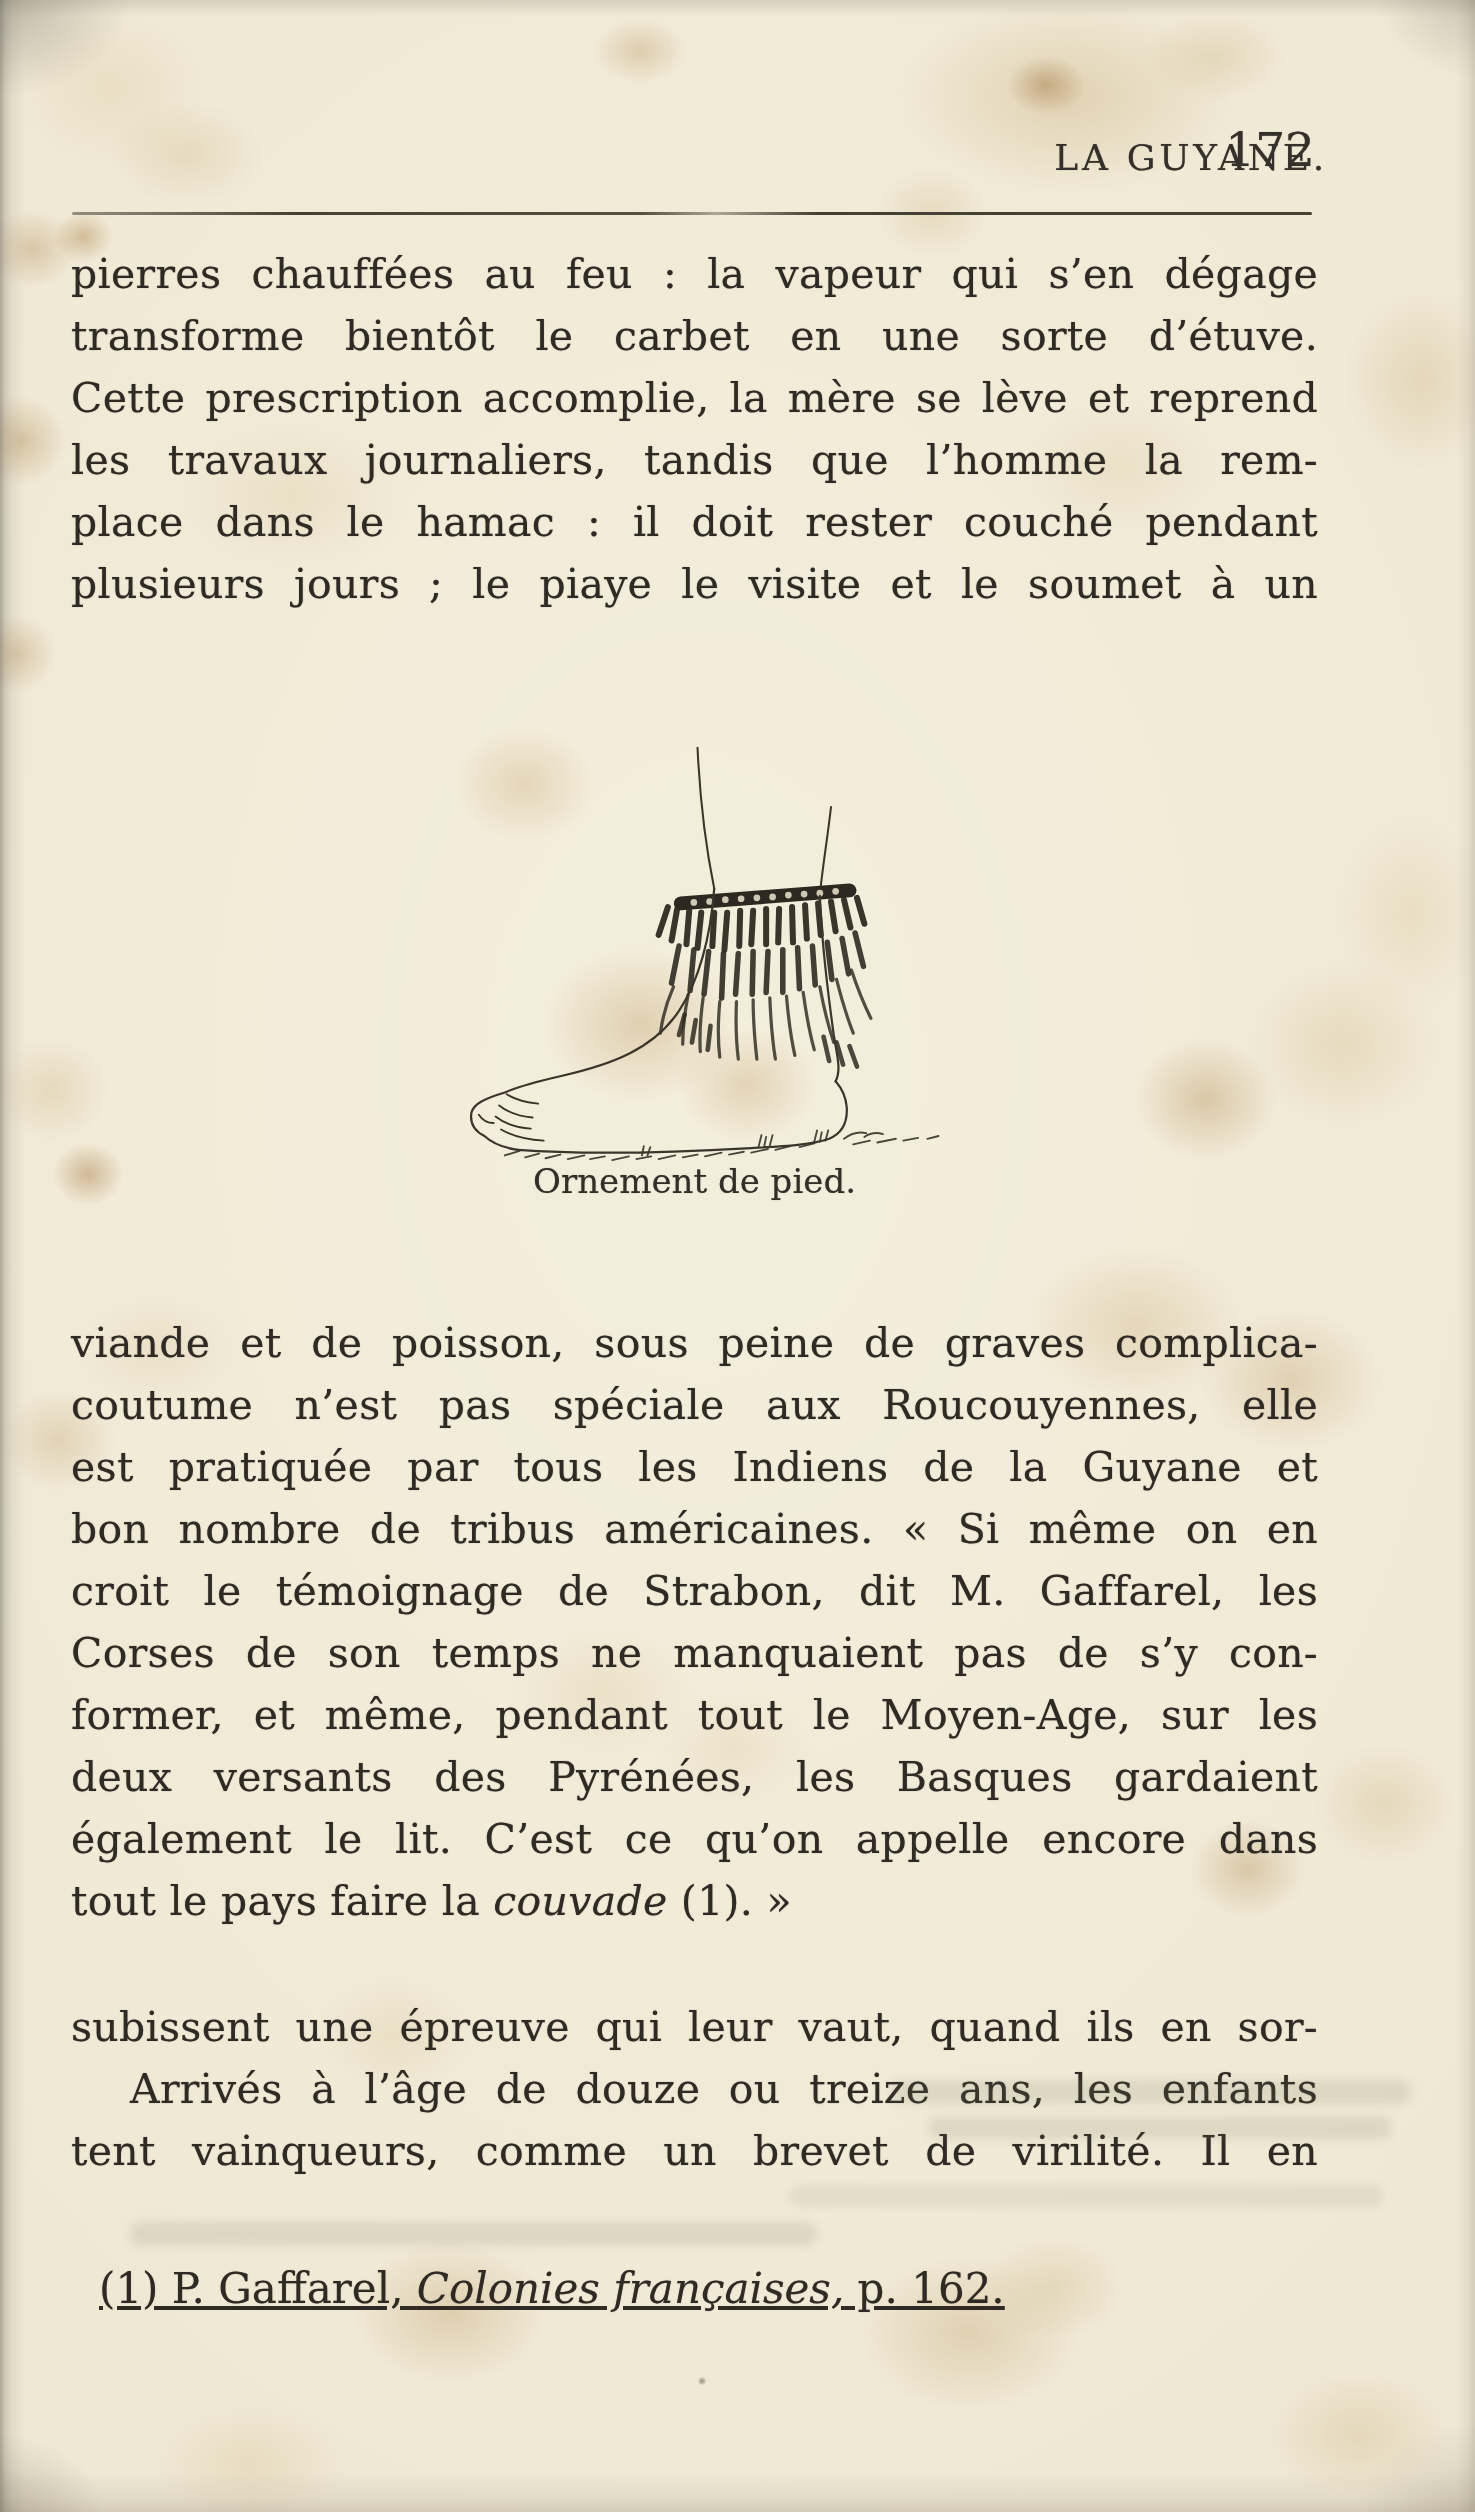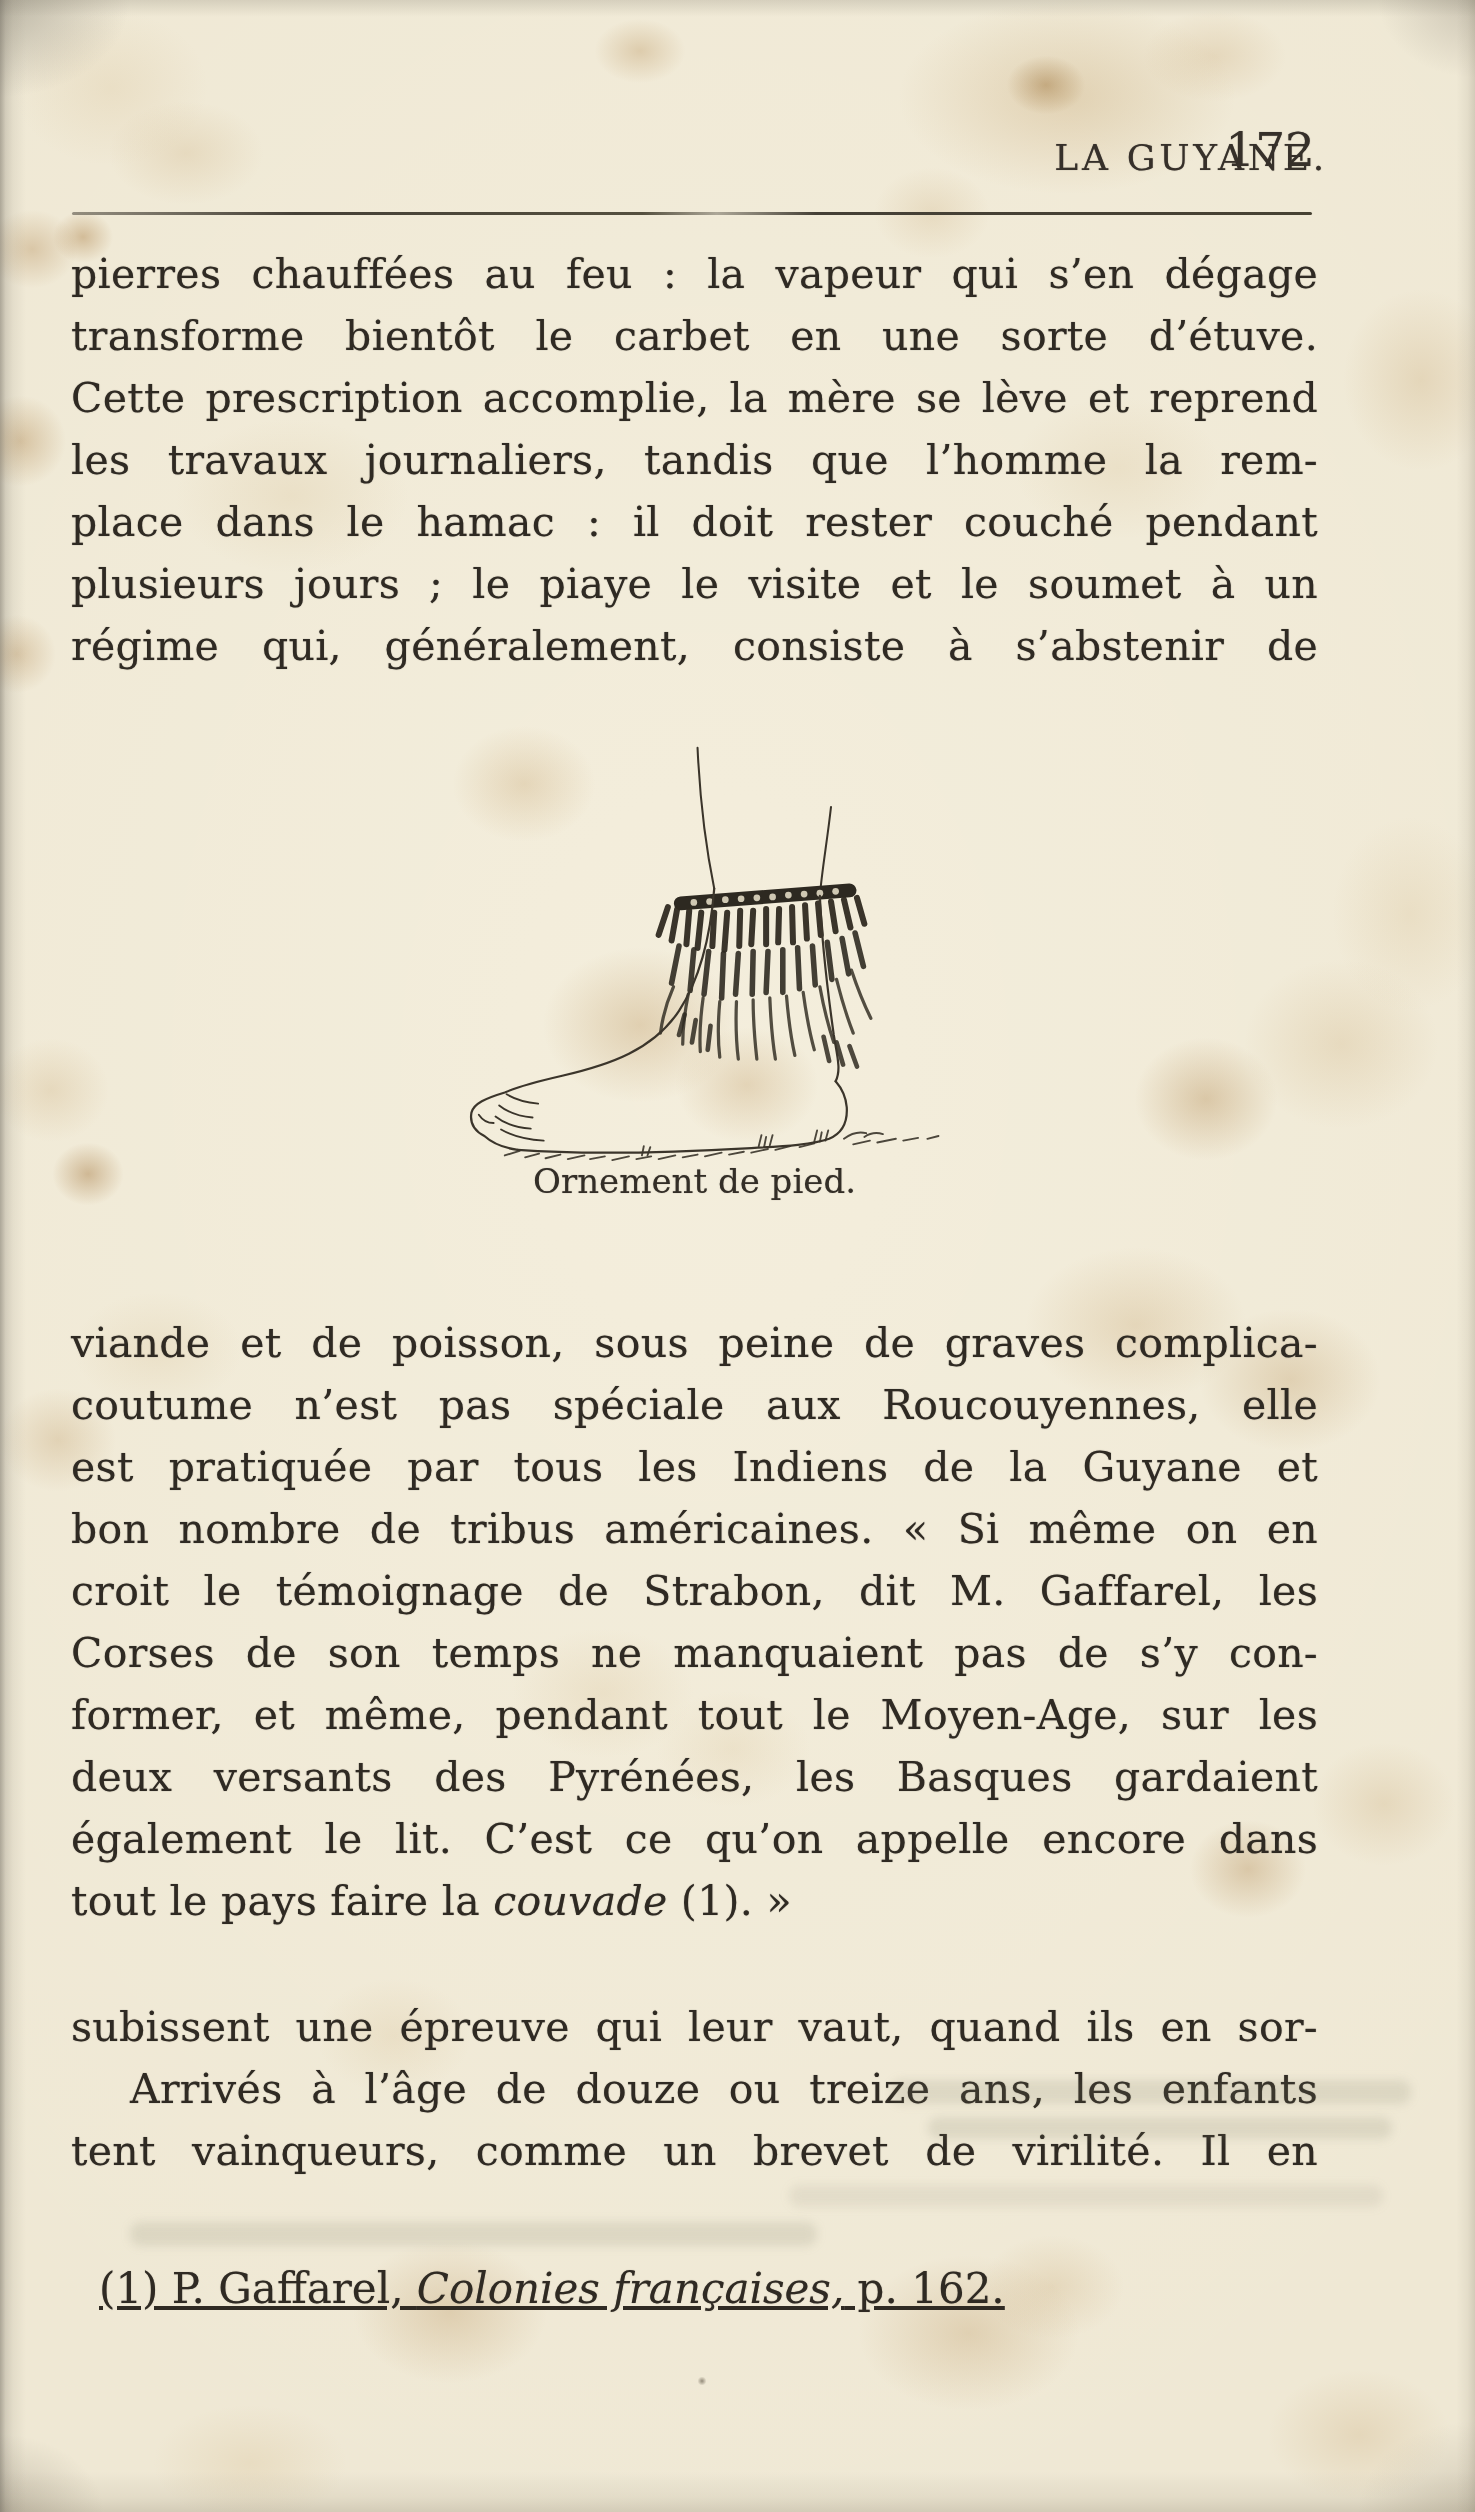--- a/index.html
+++ b/index.html
@@ -118,21 +118,20 @@
   <div class="page-number">172</div>
   <div class="rule"></div>
 
   <section class="para para1">
     <div class="line">pierres chauffées au feu : la vapeur qui s’en dégage</div>
     <div class="line">transforme bientôt le carbet en une sorte d’étuve.</div>
     <div class="line">Cette prescription accomplie, la mère se lève et reprend</div>
     <div class="line">les travaux journaliers, tandis que l’homme la rem-</div>
     <div class="line">place dans le hamac : il doit rester couché pendant</div>
     <div class="line">plusieurs jours ; le piaye le visite et le soumet à un</div>
-    <div class="line">régime qui, généralement, consiste à s’abstenir de</div>
   </section>
 
   <figure class="illustration">
     <svg width="506" height="443" viewBox="0 0 545 478">
       <g fill="none" stroke="#3a342a" stroke-linecap="round">
 
         <path d="M272,18 C274,62 279,116 290,170" stroke-width="2.2"></path>
         <path d="M416,82 C412,118 406,152 404,178" stroke-width="2.2"></path>
 
         <path d="M254,186 L436,172" stroke="#2d2921" stroke-width="15"></path>

